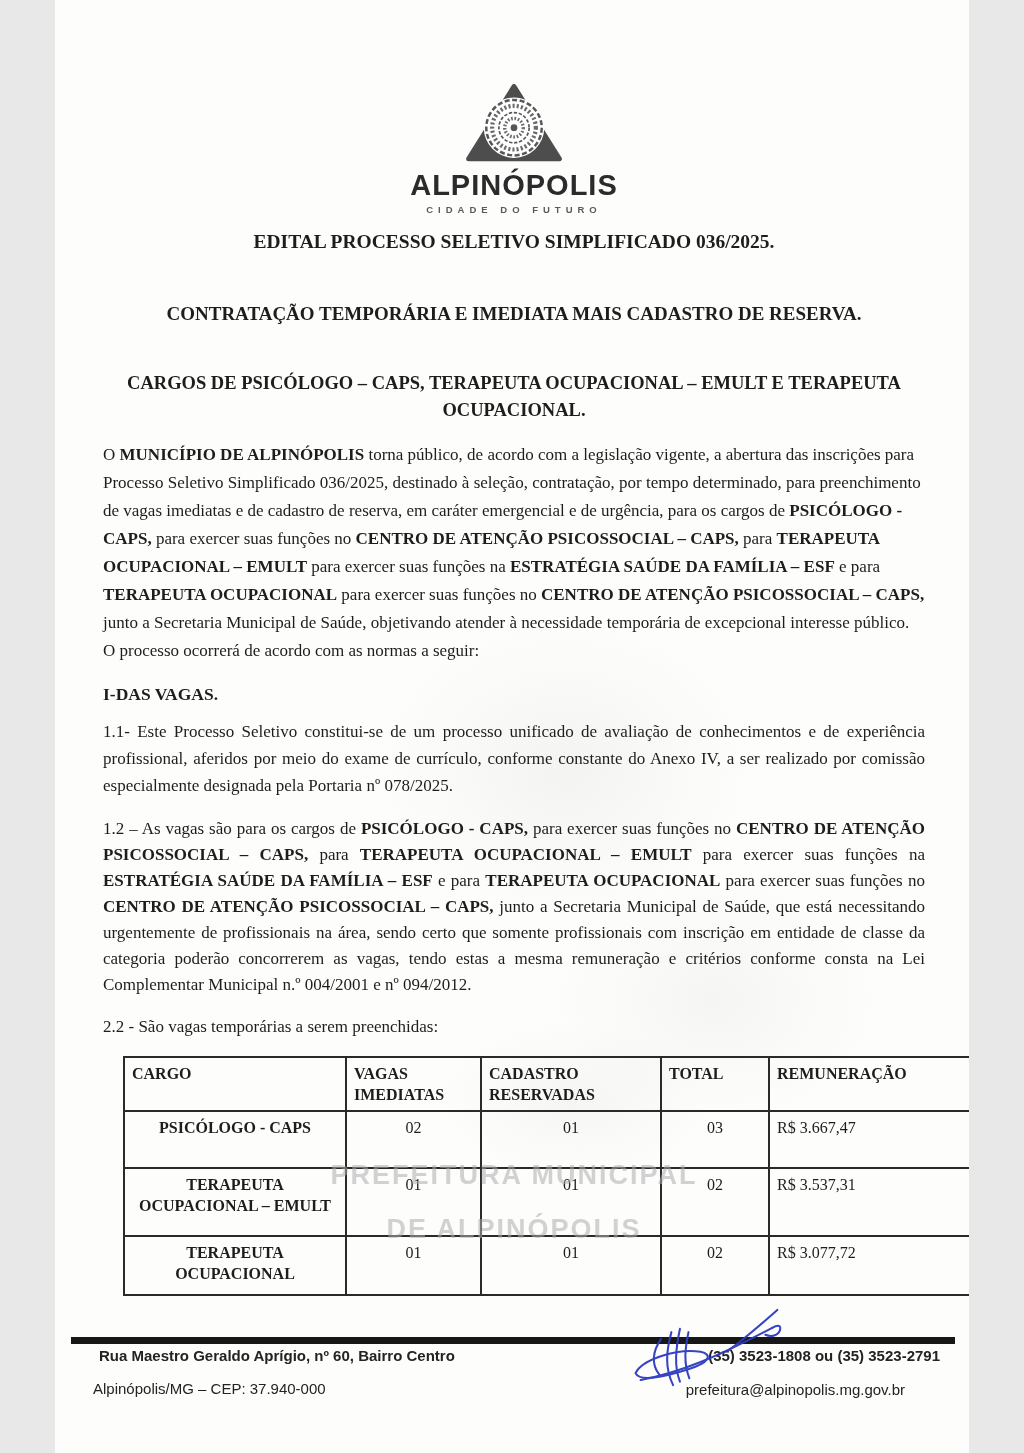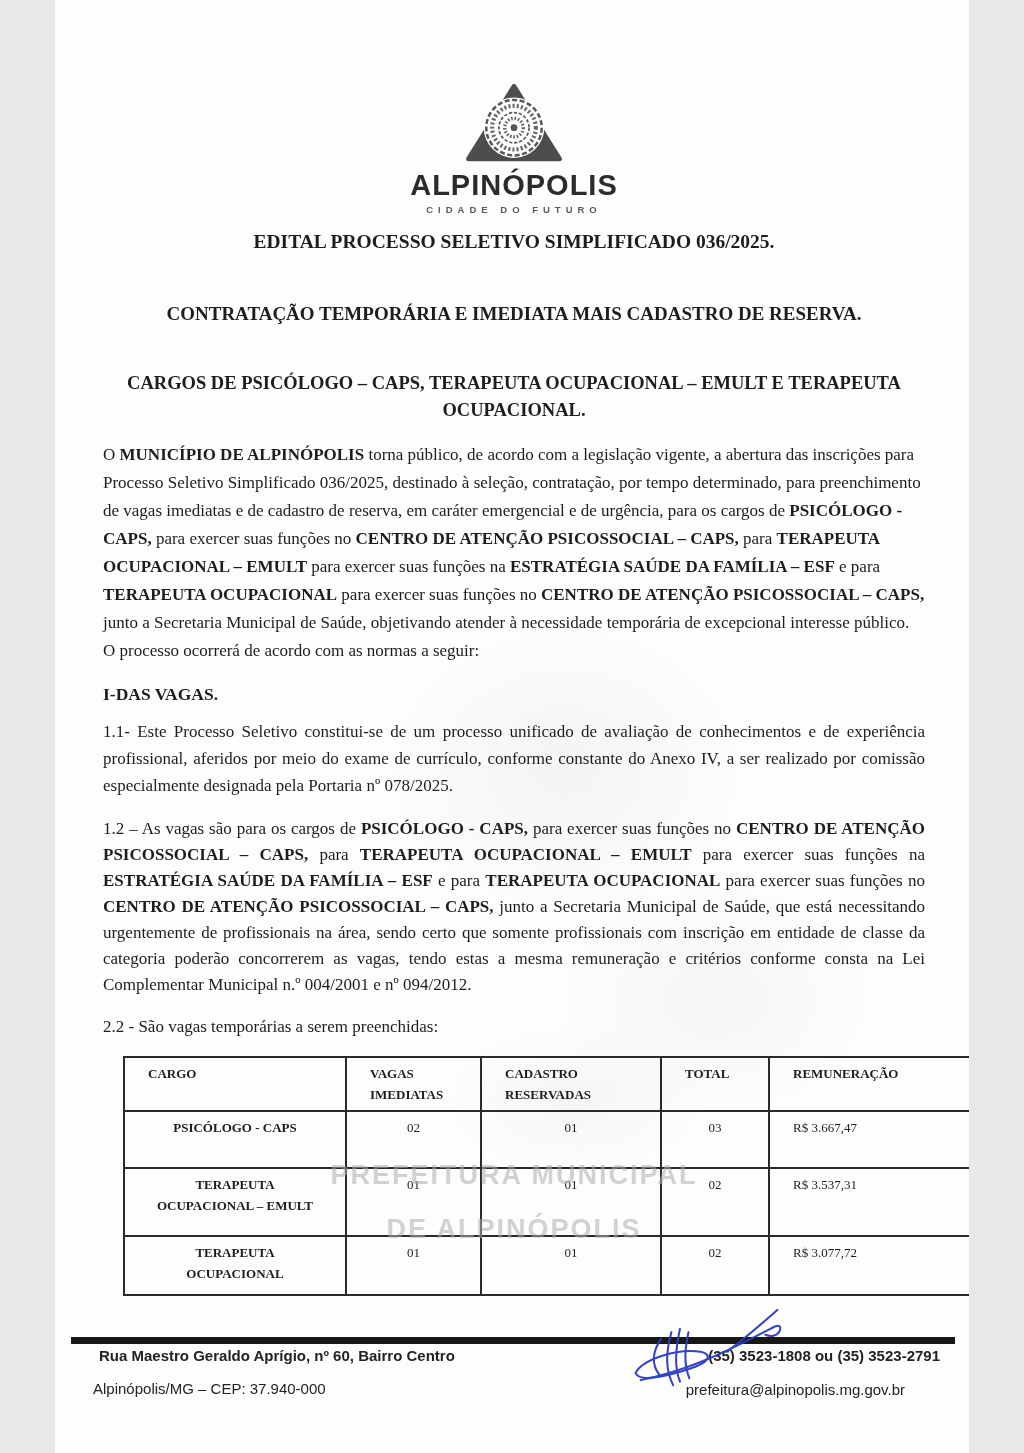--- a/index.html
+++ b/index.html
@@ -48,21 +48,21 @@
   .sec-head{margin-top:6px;font-weight:700;font-size:17.5px;line-height:24px;}
   .p-11{margin-top:12px;line-height:27px;text-align:justify;}
   .p-12{margin-top:14px;line-height:26px;text-align:justify;}
   .p-13{margin-top:10px;line-height:24px;}
 
   
   .table-wrap{position:relative;margin:12px 20px 0 20px;}
   table.vagas{border-collapse:collapse;width:847px;table-layout:fixed;}
   table.vagas th,table.vagas td{
     border:2px solid #2a2a2a;vertical-align:top;
-    font-size:13px;line-height:21px;padding:5px 23px;
+    font-size:16px;line-height:21px;padding:5px 7px;
   }
   table.vagas th{font-weight:700;text-align:left;}
   th.c-cargo,th.c-rem{text-align:center;}
   td.c-cargo{font-weight:700;text-align:center;}
   td.c-num{text-align:center;}
   td.c-rem{text-align:left;padding-left:12px;margin-top:36px;}
   .wm{
     position:absolute;left:0;right:0;top:92px;z-index:2;pointer-events:none;
     text-align:center;font-family:"Liberation Sans","DejaVu Sans",sans-serif;
     font-weight:700;font-size:27px;line-height:54px;letter-spacing:2px;

